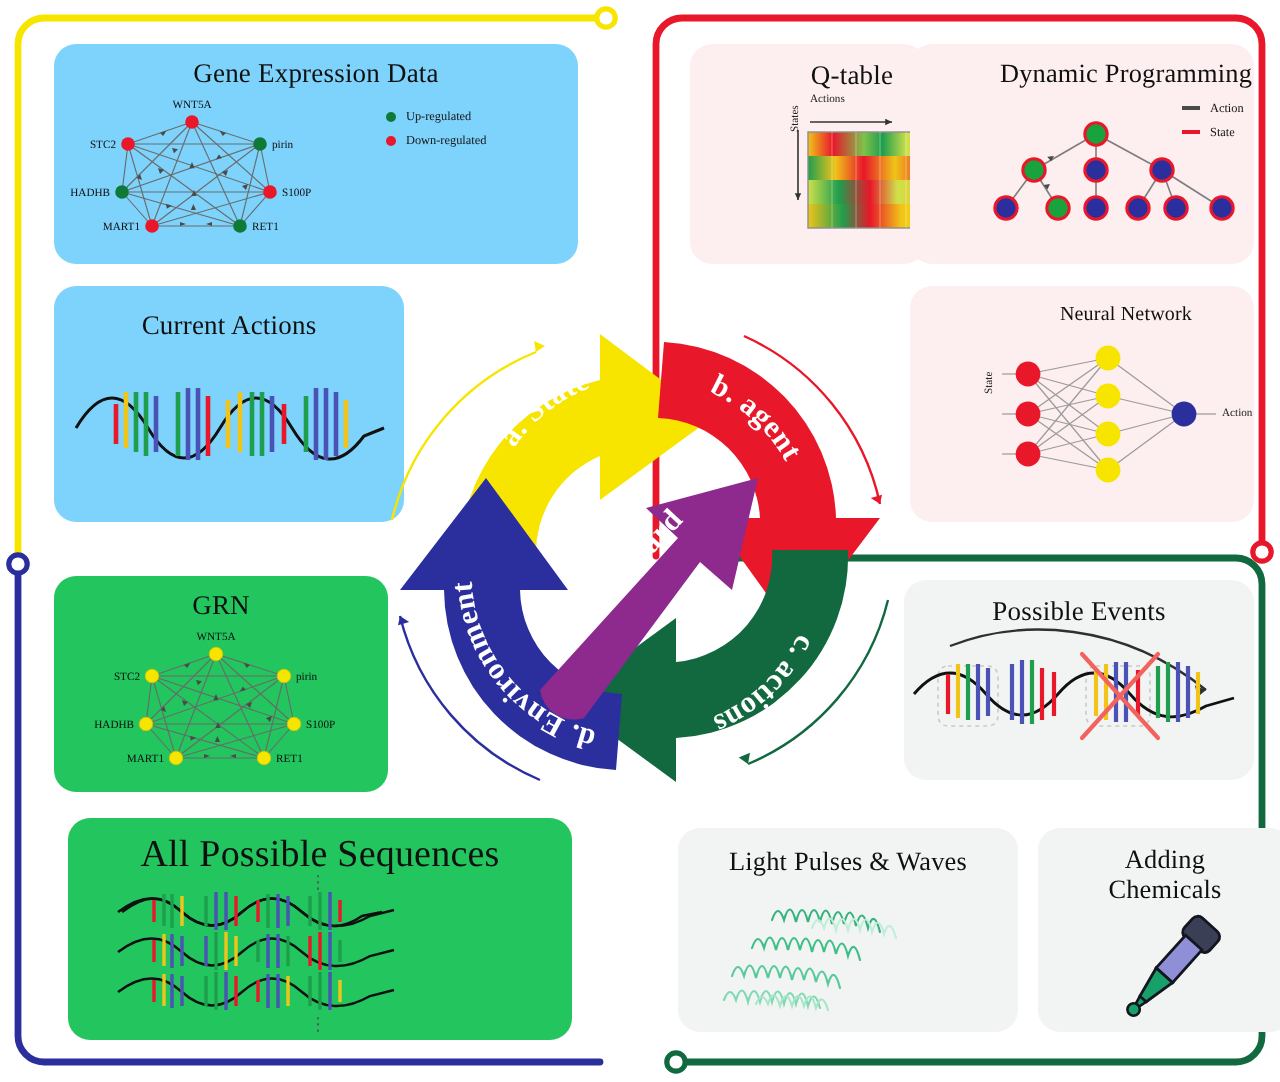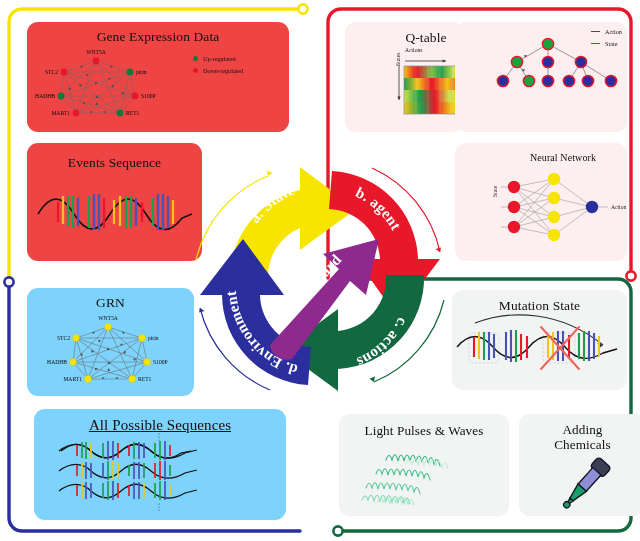--- a/index.html
+++ b/index.html
@@ -10,23 +10,23 @@
   
   .frame{position:absolute;box-sizing:border-box;pointer-events:none;}
   .frame svg{position:absolute;inset:0;overflow:visible;}
 
   
   .card{position:absolute;box-sizing:border-box;border-radius:11px;
         display:flex;flex-direction:column;align-items:center;}
   .card-title{font-family:"Liberation Serif",serif;text-align:center;
               line-height:1.12;letter-spacing:.1px;color:#101010;}
 
-  .tint-yellow{background:#ef4444;}
+  .tint-yellow{background:#7dd3fc;}
   .tint-red{background:#fdeef0;padding-left:44px;}
-  .tint-purple{background:#7dd3fc;}
+  .tint-purple{background:#22c55e;}
   .tint-gray{background:#f1f4f3;}
 
   .fig{position:relative;}
   .fig svg{display:block;overflow:visible;}
 
   
   .legend{position:absolute;display:flex;flex-direction:column;gap:5px;}
   .legend-row{display:flex;align-items:center;gap:5px;
               font-size:6.2px;font-family:"Liberation Serif",serif;color:#141414;
               white-space:nowrap;}
@@ -150,21 +150,21 @@
         <span>Up-regulated</span>
       </div>
       <div class="legend-row">
         <span class="legend-dot" style="background:#e8172a;"></span>
         <span>Down-regulated</span>
       </div>
     </div>
   </div>
 
   <div class="card tint-yellow" style="left:27px;top:143px;width:175px;height:118px;">
-    <div class="card-title" style="font-size:13.5px;margin-top:12px;">Events Sequence</div>
+    <div class="card-title" style="font-size:13.5px;margin-top:12px;">Current Actions</div>
     <div class="fig" style="width:165px;height:56px;margin-top:14px;">
       <svg width="165" height="56" viewBox="0 0 165 56">
         <path d="M6 30 C18 10,30 10,42 30 C54 50,66 50,78 30 C90 10,102 10,114 30 C126 50,138 50,150 34 L160 30" fill="none" stroke="#111" stroke-width="1.5"></path>
         <g stroke-width="2.3" stroke-linecap="butt">
           <line x1="26" y1="18" x2="26" y2="38" stroke="#e8172a"></line>
           <line x1="31" y1="12" x2="31" y2="40" stroke="#f0c419"></line>
           <line x1="36" y1="12" x2="36" y2="42" stroke="#1f9e4e"></line>
           <line x1="41" y1="12" x2="41" y2="44" stroke="#1f9e4e"></line>
           <line x1="46" y1="14" x2="46" y2="42" stroke="#4a52b5"></line>
           <line x1="57" y1="12" x2="57" y2="44" stroke="#1f9e4e"></line>
@@ -239,20 +239,21 @@
         <path d="M72 13 l-3.4 -1.6 l0 3.2 z" fill="#333"></path>
         <path d="M25 17 L25 52" stroke="#333" stroke-width="0.8" fill="none"></path>
         <path d="M25 52 l-1.6 -3.4 l3.2 0 z" fill="#333"></path>
       </svg>
       <div class="axis-label" style="left:31px;top:-1px;">Actions</div>
       <div class="axis-label vert" style="left:21px;top:18px;">States</div>
     </div>
   </div>
 
   <div class="card tint-red" style="left:455px;top:22px;width:172px;height:110px;">
+    <div class="card-title" style="font-size:13.2px;margin-top:8px;">Dynamic Programming</div>
     <div class="fig" style="width:160px;height:72px;margin-top:2px;">
       <svg width="160" height="72" viewBox="0 0 160 72">
         <g stroke="#7d7d7d" stroke-width="0.8" fill="none">
           <path d="M65 20 L34 38"></path>
             <path d="M65 20 L65 38"></path>
             <path d="M65 20 L98 38"></path>
           <path d="M34 38 L20 57"></path>
             <path d="M34 38 L46 57"></path>
           <path d="M65 38 L65 57"></path>
           <path d="M98 38 L86 57"></path>
@@ -388,21 +389,21 @@
         <text class="node-label" x="112" y="29" text-anchor="start">pirin</text>
         <text class="node-label" x="31" y="53" text-anchor="end">HADHB</text>
         <text class="node-label" x="117" y="53" text-anchor="start">S100P</text>
         <text class="node-label" x="46" y="70" text-anchor="end">MART1</text>
         <text class="node-label" x="102" y="70" text-anchor="start">RET1</text>
       </svg>
     </div>
   </div>
 
   <div class="card tint-purple" style="left:34px;top:409px;width:252px;height:111px;">
-    <div class="card-title" style="font-size:15px;margin-top:8px;text-decoration:underline;">All Possible Sequences</div>
+    <div class="card-title" style="font-size:19px;margin-top:8px;">All Possible Sequences</div>
     <div class="dots" style="margin-top:1px;">⋮</div>
     <div class="fig" style="width:210px;height:62px;margin-top:1px;">
       <svg width="210" height="62" viewBox="0 0 210 62">
         <g id="seqrow">
           <path d="M6 10 C18 1,26 1,36 10 C46 19,56 19,66 10 C76 1,86 1,96 10 C106 19,116 19,126 12 L136 10" fill="none" stroke="#111" stroke-width="1.2"></path>
         </g>
         <g transform="translate(0,0)">
           <path d="M4 10 C16 1,26 1,36 10 C46 19,56 19,66 10 C76 1,86 1,96 10 C106 19,118 19,130 12 L142 9" fill="none" stroke="#111" stroke-width="1.2"></path>
           <g stroke-width="1.7">
             <line x1="22" y1="4" x2="22" y2="15" stroke="#e8172a"></line>
@@ -464,21 +465,21 @@
             <line x1="110" y1="0" x2="110" y2="19" stroke="#4a52b5"></line>
             <line x1="115" y1="4" x2="115" y2="15" stroke="#f0c419"></line>
           </g>
         </g>
       </svg>
     </div>
     <div class="dots" style="margin-top:2px;">⋮</div>
   </div>
 
   <div class="card tint-gray" style="left:452px;top:290px;width:175px;height:100px;">
-    <div class="card-title" style="font-size:13.5px;margin-top:8px;">Mutation State</div>
+    <div class="card-title" style="font-size:13.5px;margin-top:8px;">Possible Events</div>
     <div class="fig" style="width:172px;height:62px;margin-top:2px;margin-left:-2px;">
       <svg width="172" height="62" viewBox="0 0 172 62">
         <path d="M22 8 C58 -6, 108 -4, 150 30" fill="none" stroke="#2f2f2f" stroke-width="1.2"></path>
         <path d="M150 30 l-5.6 -2.2 l1.6 5.6 z" fill="#2f2f2f"></path>
         <rect x="16" y="18" width="30" height="30" rx="5" fill="none" stroke="#c9c9c9" stroke-width="0.8" stroke-dasharray="2 2"></rect>
         <rect x="90" y="18" width="32" height="30" rx="5" fill="none" stroke="#c9c9c9" stroke-width="0.8" stroke-dasharray="2 2"></rect>
         <path d="M4 32 C16 18,28 18,40 32 C52 46,64 46,76 32 C88 18,100 18,112 32 C124 46,136 46,150 38 L164 34" fill="none" stroke="#111" stroke-width="1.4"></path>
         <g stroke-width="2.1">
           <line x1="21" y1="22" x2="21" y2="42" stroke="#e8172a"></line>
           <line x1="26" y1="17" x2="26" y2="44" stroke="#f0c419"></line>

